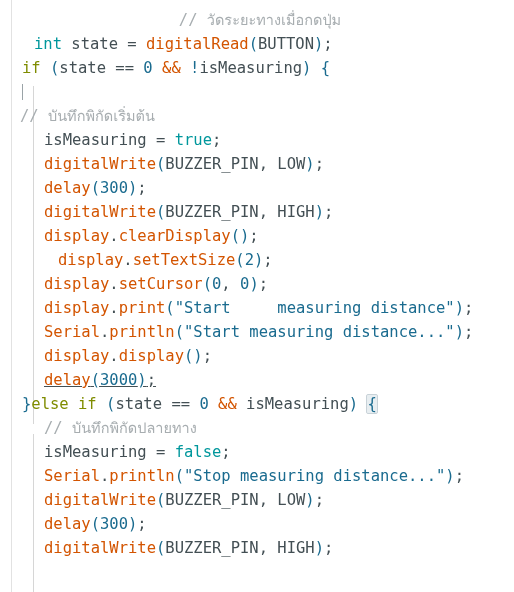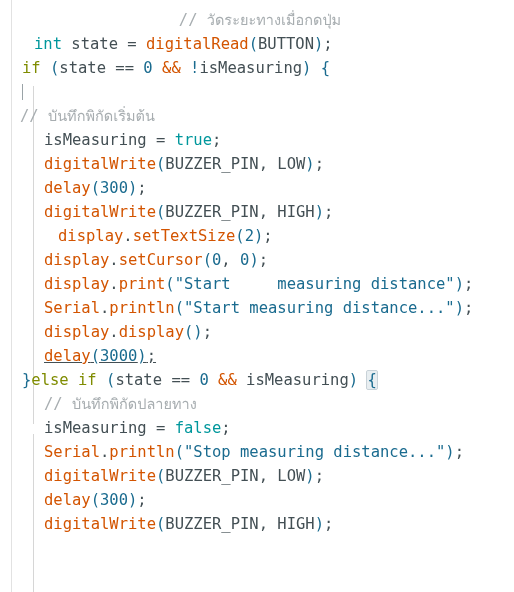--- a/index.html
+++ b/index.html
@@ -109,20 +109,21 @@
   <div class="code" id="code">
       <div class="line" style="padding-left: 6px; text-align: center;"><span class="cmt">// </span><span class="cmt thai">วัดระยะทางเมื่อกดปุ่ม</span></div>
       <div class="line" style="padding-left: 34px;"><span class="typ">int</span><span class="op"> state </span><span class="op">=</span><span class="op"> </span><span class="fn">digitalRead</span><span class="punc">(</span><span class="ident">BUTTON</span><span class="punc">)</span><span class="semi">;</span></div>
       <div class="line" style="padding-left: 22px;"><span class="kw">if</span><span class="op"> </span><span class="punc">(</span><span class="ident">state</span><span class="op"> == </span><span class="num">0</span><span class="op"> </span><span class="opx">&amp;&amp;</span><span class="op"> </span><span class="punc">!</span><span class="ident">isMeasuring</span><span class="punc">)</span><span class="op"> </span><span class="punc">{</span></div>
       <div class="line" style="padding-left: 22px;"><span class="caret"></span></div>
       <div class="line" style="padding-left: 20px;"><span class="cmt">// </span><span class="cmt thai">บันทึกพิกัดเริ่มต้น</span></div>
       <div class="line" style="padding-left: 44px;"><span class="ident">isMeasuring</span><span class="op"> = </span><span class="const">true</span><span class="semi">;</span></div>
       <div class="line" style="padding-left: 44px;"><span class="fn">digitalWrite</span><span class="punc">(</span><span class="ident">BUZZER_PIN</span><span class="op">, </span><span class="ident">LOW</span><span class="punc">)</span><span class="semi">;</span></div>
       <div class="line" style="padding-left: 44px;"><span class="fn">delay</span><span class="punc">(</span><span class="num">300</span><span class="punc">)</span><span class="semi">;</span></div>
       <div class="line" style="padding-left: 44px;"><span class="fn">digitalWrite</span><span class="punc">(</span><span class="ident">BUZZER_PIN</span><span class="op">, </span><span class="ident">HIGH</span><span class="punc">)</span><span class="semi">;</span></div>
+      <div class="line" style="padding-left: 44px;"><span class="obj">display</span><span class="op">.</span><span class="fn">clearDisplay</span><span class="punc">()</span><span class="semi">;</span></div>
       <div class="line" style="padding-left: 58px;"><span class="obj">display</span><span class="op">.</span><span class="fn">setTextSize</span><span class="punc">(</span><span class="num">2</span><span class="punc">)</span><span class="semi">;</span></div>
       <div class="line" style="padding-left: 44px;"><span class="obj">display</span><span class="op">.</span><span class="fn">setCursor</span><span class="punc">(</span><span class="num">0</span><span class="op">, </span><span class="num">0</span><span class="punc">)</span><span class="semi">;</span></div>
       <div class="line" style="padding-left: 44px;"><span class="obj">display</span><span class="op">.</span><span class="fn">print</span><span class="punc">(</span><span class="str">"Start     measuring distance"</span><span class="punc">)</span><span class="semi">;</span></div>
       <div class="line" style="padding-left: 44px;"><span class="obj">Serial</span><span class="op">.</span><span class="fn">println</span><span class="punc">(</span><span class="str">"Start measuring distance..."</span><span class="punc">)</span><span class="semi">;</span></div>
       <div class="line" style="padding-left: 44px;"><span class="obj">display</span><span class="op">.</span><span class="fn">display</span><span class="punc">()</span><span class="semi">;</span></div>
       <div class="line" style="padding-left: 44px; text-decoration: underline;"><span class="fn">delay</span><span class="punc">(</span><span class="num">3000</span><span class="punc">)</span><span class="semi">;</span></div>
       <div class="line" style="padding-left: 22px;"><span class="punc">}</span><span class="kw">else</span><span class="op"> </span><span class="kw">if</span><span class="op"> </span><span class="punc">(</span><span class="ident">state</span><span class="op"> == </span><span class="num">0</span><span class="op"> </span><span class="opx">&amp;&amp;</span><span class="op"> </span><span class="ident">isMeasuring</span><span class="punc">)</span><span class="op"> </span><span class="punc brmatch">{</span></div>
       <div class="line" style="padding-left: 44px;"><span class="cmt">// </span><span class="cmt thai">บันทึกพิกัดปลายทาง</span></div>
       <div class="line" style="padding-left: 44px;"><span class="ident">isMeasuring</span><span class="op"> = </span><span class="const">false</span><span class="semi">;</span></div>
       <div class="line" style="padding-left: 44px;"><span class="obj">Serial</span><span class="op">.</span><span class="fn">println</span><span class="punc">(</span><span class="str">"Stop measuring distance..."</span><span class="punc">)</span><span class="semi">;</span></div>

